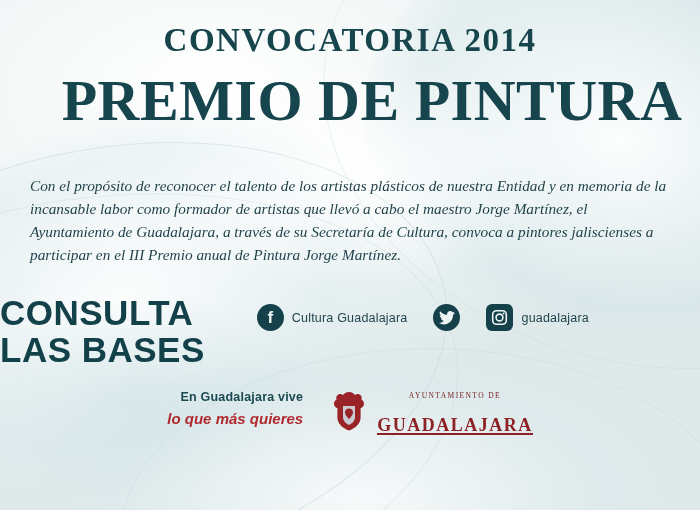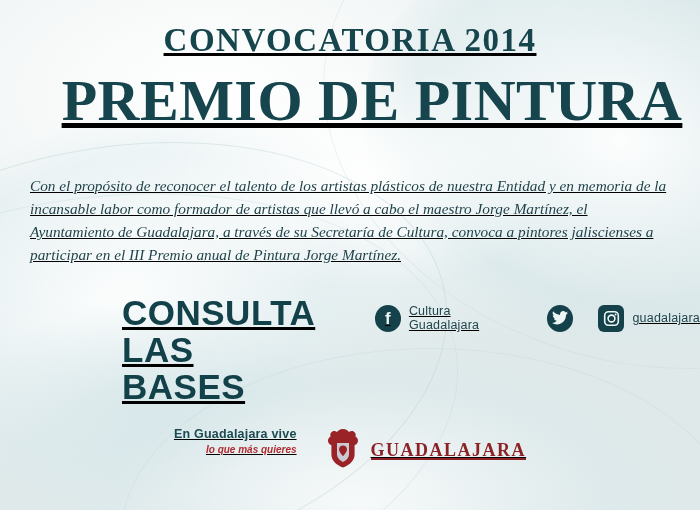--- a/index.html
+++ b/index.html
@@ -13,21 +13,20 @@
     font-family: "Liberation Serif", serif;
   }
   #poster {
     position: relative;
     width: 700px;
     height: 510px;
     background:
       radial-gradient(ellipse 520px 300px at 30% 18%, #ffffff 0%, #f4f7f7 45%, #e6eff0 75%, #dfe9ea 100%),
       linear-gradient(160deg, #f7fafa 0%, #eaf1f2 40%, #dde8e9 70%, #e9f0f0 100%);
     overflow: hidden;
-    text-decoration: underline;
   }
   
   .swirl {
     position: absolute;
     border-radius: 50%;
     pointer-events: none;
   }
   .s1 {
     left: -160px; top: 120px;
     width: 560px; height: 360px;
@@ -110,22 +109,20 @@
     font-size: 15.3px;
     line-height: 23px;
     color: #1d3f47;
   }
 
   
   .lower {
     margin-top: 26px;
     display: flex;
     align-items: flex-start;
-    padding-left: 78px;
-    margin-left: 44px;
   }
   .bases {
     color: #13414a;
     font-family: "Liberation Sans", sans-serif;
     font-weight: bold;
     font-size: 35px;
     line-height: 37px;
     letter-spacing: 0.5px;
     text-align: left;
     padding-top: 2px;
@@ -187,22 +184,22 @@
     font-family: "Liberation Sans", sans-serif;
     font-weight: bold;
     font-size: 12.5px;
     letter-spacing: 0.2px;
   }
   .slogan .l2 {
     color: #b02a2f;
     font-family: "Liberation Sans", sans-serif;
     font-weight: bold;
     font-style: italic;
-    font-size: 10px;
-    margin-top: 2px;
+    font-size: 15px;
+    margin-top: 8px;
   }
   .coat {
     width: 40px;
     height: 42px;
     margin-right: 8px;
   }
   .city {
     text-align: center;
     line-height: 12px;
   }
@@ -292,19 +289,20 @@
 
       <div class="coat">
         <svg width="40" height="42" viewBox="0 0 40 42" aria-hidden="true">
           <path d="M20 2c-3 0-5 1.6-6 3-1.2-1-3-1.4-4.6-.6C7.4 5.4 6.8 7.8 7.6 9.6 6 10.4 5 12 5 13.8c0 2.1 1.4 3.9 3.4 4.5v9.2c0 5.6 4.2 10.2 11.6 13.1 7.4-2.9 11.6-7.5 11.6-13.1v-9.2c2-0.6 3.4-2.4 3.4-4.5 0-1.8-1-3.4-2.6-4.2.8-1.8.2-4.2-1.8-5.2C28.9 3.6 27.2 4 26 5c-1-1.4-3-3-6-3z" fill="#9a2327"></path>
           <path d="M14 16h12v11c0 3.6-2.6 6.5-6 8-3.4-1.5-6-4.4-6-8z" fill="#c8ccd2"></path>
           <path d="M20 18.5c2.2 0 4 1.7 4 3.9 0 2.8-4 6.6-4 6.6s-4-3.8-4-6.6c0-2.2 1.8-3.9 4-3.9z" fill="#9a2327"></path>
         </svg>
       </div>
 
       <div class="city">
+        <div class="c1">AYUNTAMIENTO DE</div>
         <div class="c2">GUADALAJARA</div>
         <div class="city-rule"></div>
       </div>
     </div>
 
   </div>
 </div>
 
 </body></html>

